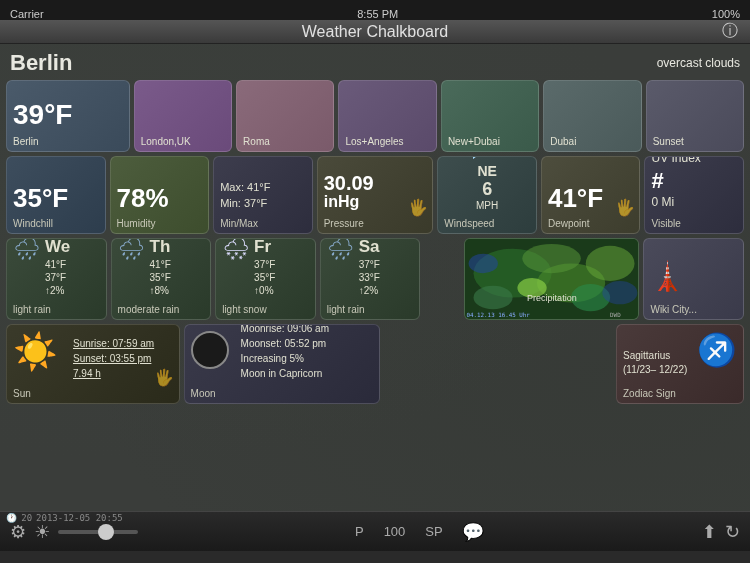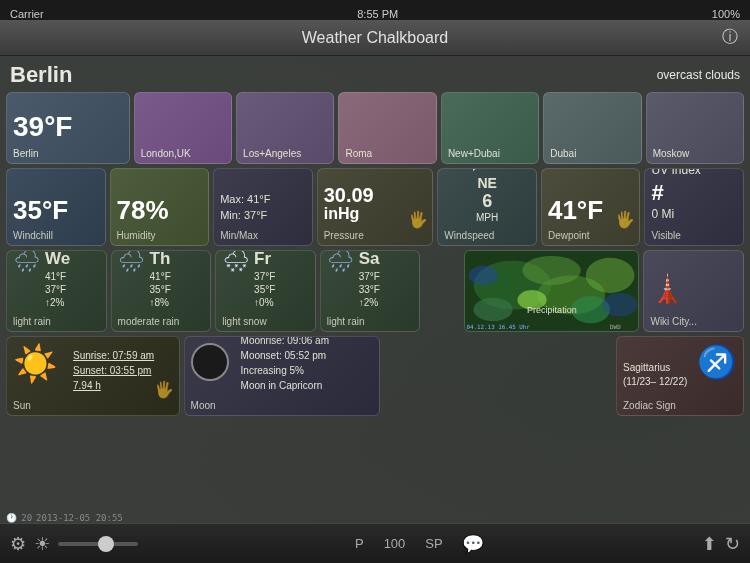--- a/index.html
+++ b/index.html
@@ -20,21 +20,21 @@
       align-items: flex-end;
       justify-content: space-between;
       padding: 0 10px;
       font-size: 11px;
       color: #ccc;
       font-family: sans-serif;
     }
 
     
     .title-bar {
-      height: 36px;
+      height: 24px;
       background: linear-gradient(to bottom, #555, #3a3a3a);
       display: flex;
       align-items: center;
       justify-content: center;
       position: relative;
       border-bottom: 1px solid #222;
     }
     .title-bar-text {
       color: #e0e0e0;
       font-size: 16px;
@@ -417,34 +417,34 @@
   </div>
 
   <div class="grid-row" style="height:72px;">
     <div class="cell cell-berlin">
       <div class="big-temp">39°F</div>
       <span class="city-label-white">Berlin</span>
     </div>
     <div class="cell cell-london">
       <span class="city-label-white">London,UK</span>
     </div>
+    <div class="cell cell-roma">
+      <span class="city-label-white">Roma</span>
+    </div>
     <div class="cell cell-losangeles">
       <span class="city-label-white">Los+Angeles</span>
     </div>
-    <div class="cell cell-roma">
-      <span class="city-label-white">Roma</span>
-    </div>
     <div class="cell cell-newyork">
       <span class="city-label-white">New+Dubai</span>
     </div>
     <div class="cell cell-dubai">
       <span class="city-label-white">Dubai</span>
     </div>
     <div class="cell cell-moskow">
-      <span class="city-label-white">Moskow</span>
+      <span class="city-label-white">Sunset</span>
     </div>
   </div>
 
   <div class="grid-row" style="height:78px;">
     <div class="cell cell-windchill">
       <div class="medium-val">35°F</div>
       <span class="cell-label">Windchill</span>
     </div>
     <div class="cell cell-humidity">
       <div class="medium-val">78%</div>

